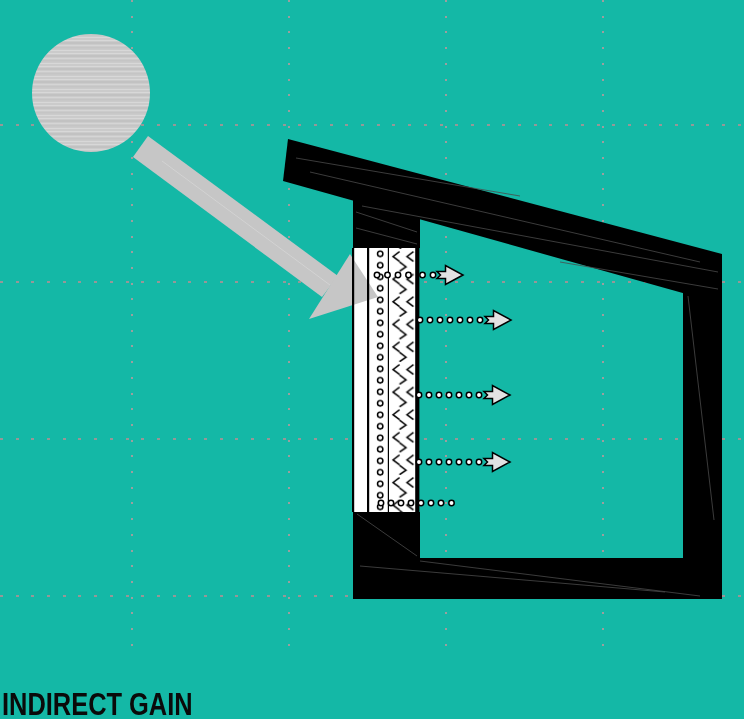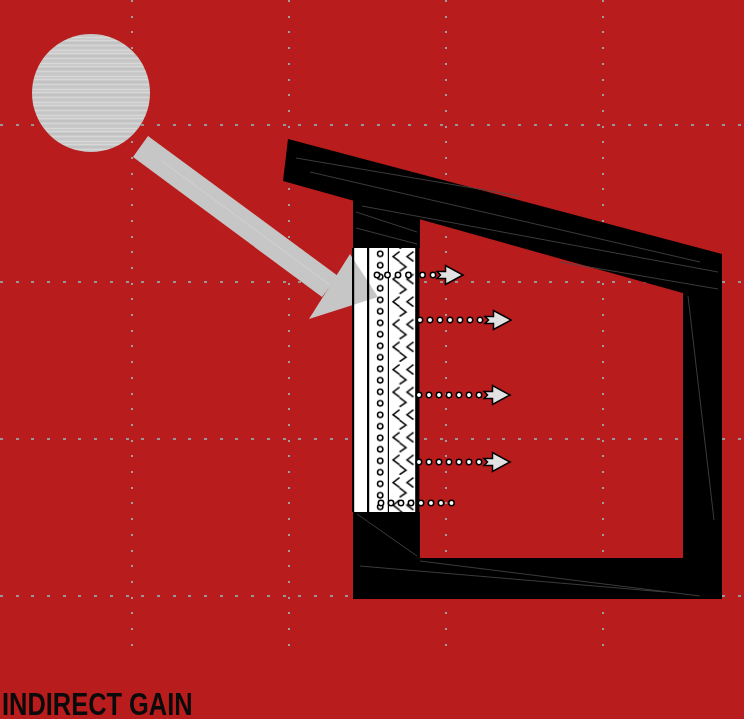--- a/index.html
+++ b/index.html
@@ -1,17 +1,17 @@
 <!DOCTYPE html>
 <html><head>
 <meta charset="utf-8">
 <style>
   html,body{margin:0;padding:0;background:#fff;}
   .canvas{
-    position:relative;width:744px;height:719px;background:#b91c1c;
+    position:relative;width:744px;height:719px;background:#14b8a6;
     overflow:hidden;font-family:"Liberation Sans",sans-serif;
   }
   
   .vgrid{
     position:absolute;top:0;width:2px;height:648px;
     background-image:repeating-linear-gradient(to bottom,#9e9e9e 0 2px,transparent 2px 15.7px);
   }
   .hgrid{
     position:absolute;left:0;height:2px;width:744px;
     background-image:repeating-linear-gradient(to right,#979797 0 3px,transparent 3px 15.7px);

